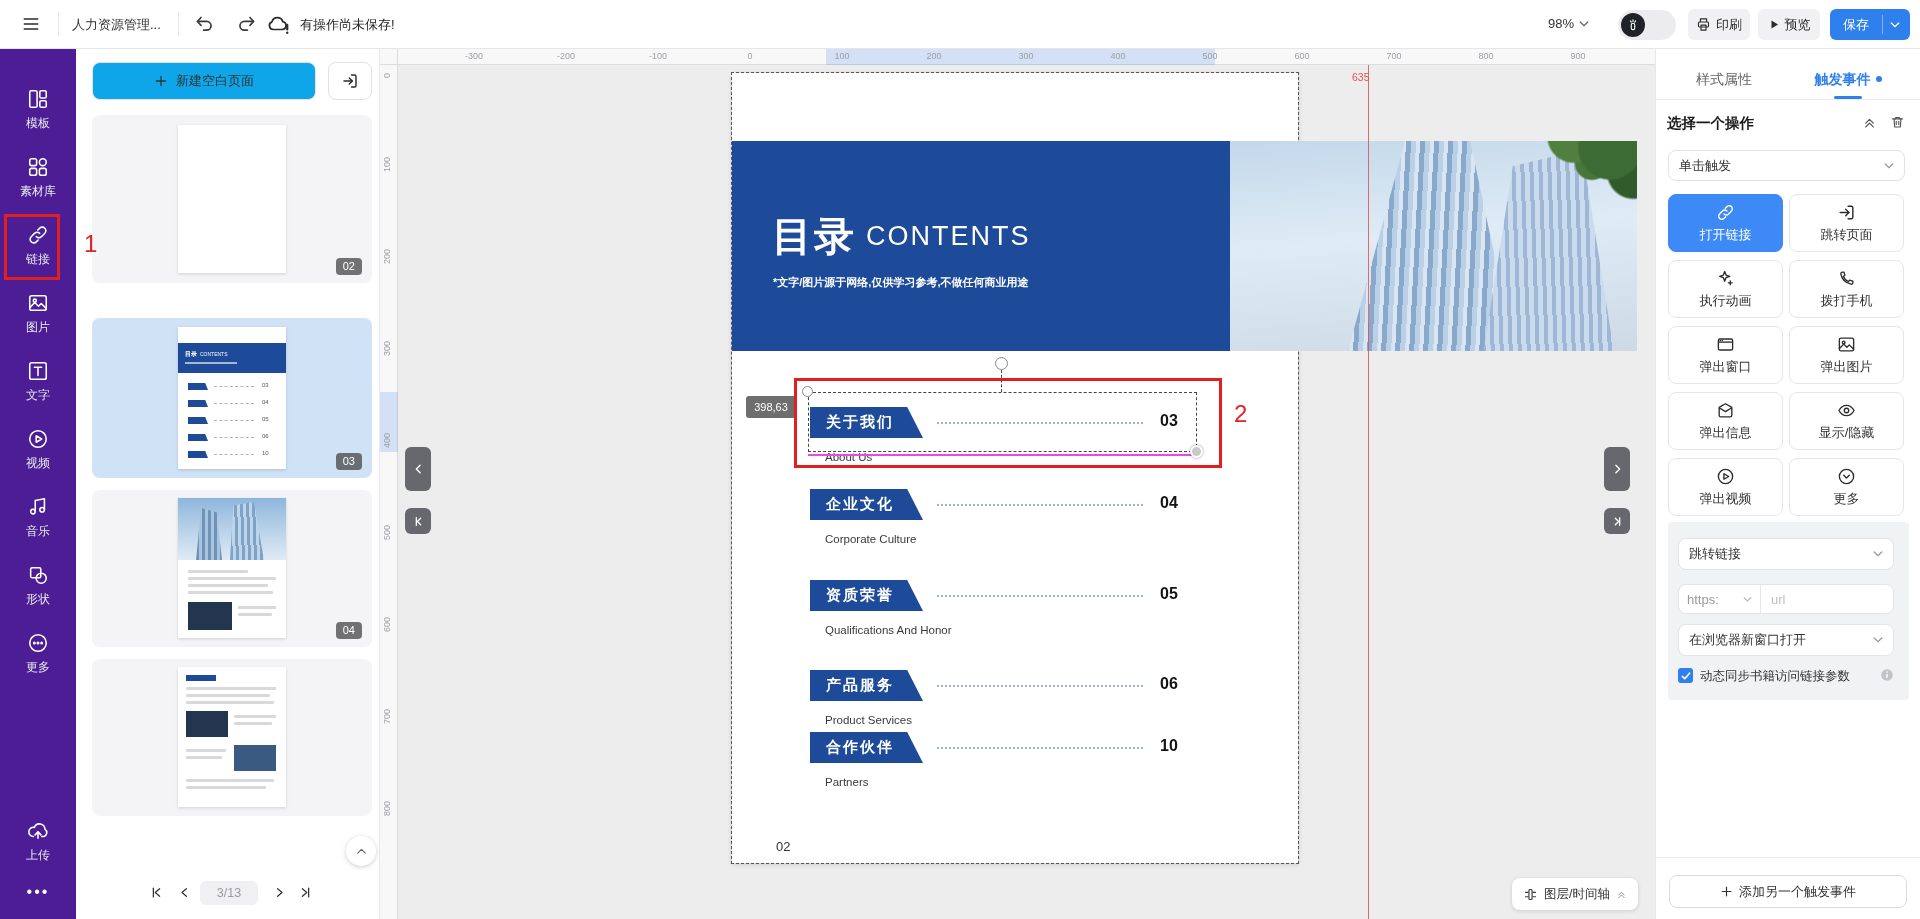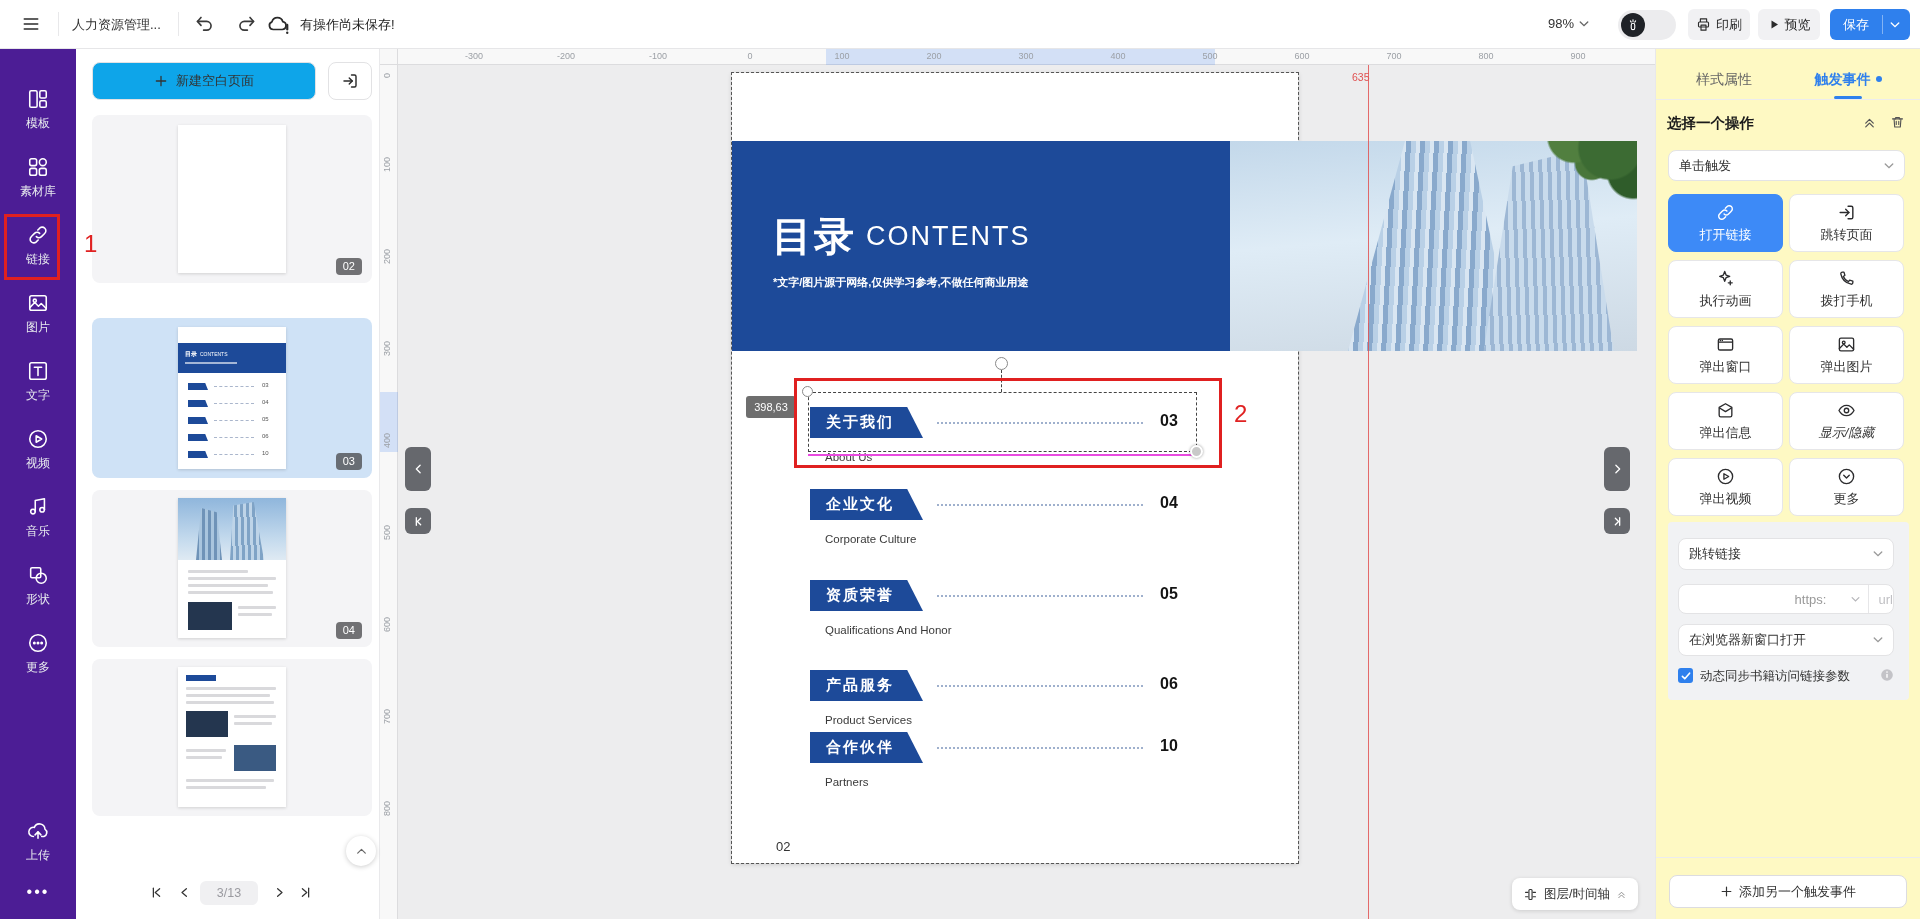--- a/index.html
+++ b/index.html
@@ -98,36 +98,36 @@
 
   
   .ann-box { border:3px solid #e02020; z-index:60; }
   .ann-label { color:#e02222; font-size:24px; z-index:60; }
 
   .layers-btn { left:1512px; top:878px; width:126px; height:32px; background:#fff; border-radius:8px;
                 box-shadow:0 1px 4px rgba(0,0,0,.14); display:flex; align-items:center; justify-content:center;
                 gap:6px; font-size:12.5px; color:#333; cursor:pointer; z-index:46; }
 
   
-  .panel { left:1655px; top:49px; width:265px; height:870px; background:#fef9c3; border-left:1px solid #e8e8ea; z-index:20; }
+  .panel { left:1655px; top:49px; width:265px; height:870px; background:#ffffff; border-left:1px solid #e8e8ea; z-index:20; }
   .tab { top:22px; width:100px; text-align:center; font-size:14px; color:#666; cursor:pointer; }
   .tab.active { color:#2f80ed; font-weight:600; }
   .tab .dot { display:inline-block; width:6px; height:6px; border-radius:50%; background:#2f80ed; margin-left:5px; vertical-align:2px; }
   .tab-underline { left:178px; top:47px; width:28px; height:3px; background:#2f80ed; border-radius:2px; }
   .panel-divider { left:0; width:265px; height:1px; background:#ececee; }
   .panel-heading { left:11px; top:65px; font-size:14.5px; font-weight:700; color:#1a1a1a; }
   .select { border:1px solid #e3e3e5; border-radius:8px; background:#fff; display:flex; align-items:center;
             font-size:13px; color:#333; padding:0 10px; justify-content:space-between; cursor:pointer; }
   .action-btn { position:absolute; width:115px; height:58px; border:1px solid #e6e6e8; border-radius:8px; background:#fff;
                 display:flex; flex-direction:column; align-items:center; justify-content:center; gap:4px;
                 font-size:13px; color:#333; cursor:pointer; }
   .action-btn.active { background:#3d8af7; border-color:#3d8af7; color:#fff; }
   .gray-box { left:12px; top:473px; width:241px; height:178px; background:#f1f2f4; border-radius:4px; }
   .proto-row { position:absolute; left:10px; top:62px; width:216px; height:30px; border:1px solid #e3e3e5; border-radius:8px;
-               background:#fff; display:flex; align-items:center;justify-content:flex-end; }
+               background:#fff; display:flex; align-items:center; }
   .proto { width:82px; padding:0 8px; font-size:13px; color:#999; display:flex; align-items:center; justify-content:space-between;
            border-right:1px solid #e6e6e8; height:100%; cursor:pointer; }
   .url-ph { padding-left:10px; font-size:13px; color:#c0c0c4; }
   .checkbox { position:absolute; left:10px; top:146px; width:15px; height:15px; background:#2f80ed; border-radius:3px;
               display:flex; align-items:center; justify-content:center; cursor:pointer; }
   .cb-label { position:absolute; left:32px; top:146px; font-size:12.5px; color:#333; }
   .add-event-btn { left:13px; top:826px; width:238px; height:33px; border:1px solid #dcdce0; border-radius:8px; background:#fff;
                    display:flex; align-items:center; justify-content:center; gap:6px; font-size:13px; color:#333; cursor:pointer; }
 </style>
 </head>
@@ -604,21 +604,21 @@
         </svg>
       <span>弹出图片</span>
     </div>
     <div class="action-btn" style="left:12px;top:343px;">
       <svg width="19" height="19" viewBox="0 0 24 24" fill="none" stroke="#2c2c2e" stroke-width="1.7" stroke-linejoin="round">
           <path d="M4 8l8-4.5L20 8v10a2 2 0 0 1-2 2H6a2 2 0 0 1-2-2z"></path>
           <path d="M4 8.5l8 5 8-5"></path>
         </svg>
       <span>弹出信息</span>
     </div>
-    <div class="action-btn" style="left:133px;top:343px;font-style:italic;">
+    <div class="action-btn" style="left:133px;top:343px;">
       <svg width="19" height="19" viewBox="0 0 24 24" fill="none" stroke="#2c2c2e" stroke-width="1.7" stroke-linejoin="round">
           <path d="M2.5 12S6 5.5 12 5.5 21.5 12 21.5 12 18 18.5 12 18.5 2.5 12 2.5 12z"></path>
           <circle cx="12" cy="12" r="2.8"></circle>
         </svg>
       <span>显示/隐藏</span>
     </div>
     <div class="action-btn" style="left:12px;top:409px;">
       <svg width="19" height="19" viewBox="0 0 24 24" fill="none" stroke="#2c2c2e" stroke-width="1.7" stroke-linejoin="round">
           <circle cx="12" cy="12" r="9"></circle>
           <path d="M10 8.5l6 3.5-6 3.5z"></path>

